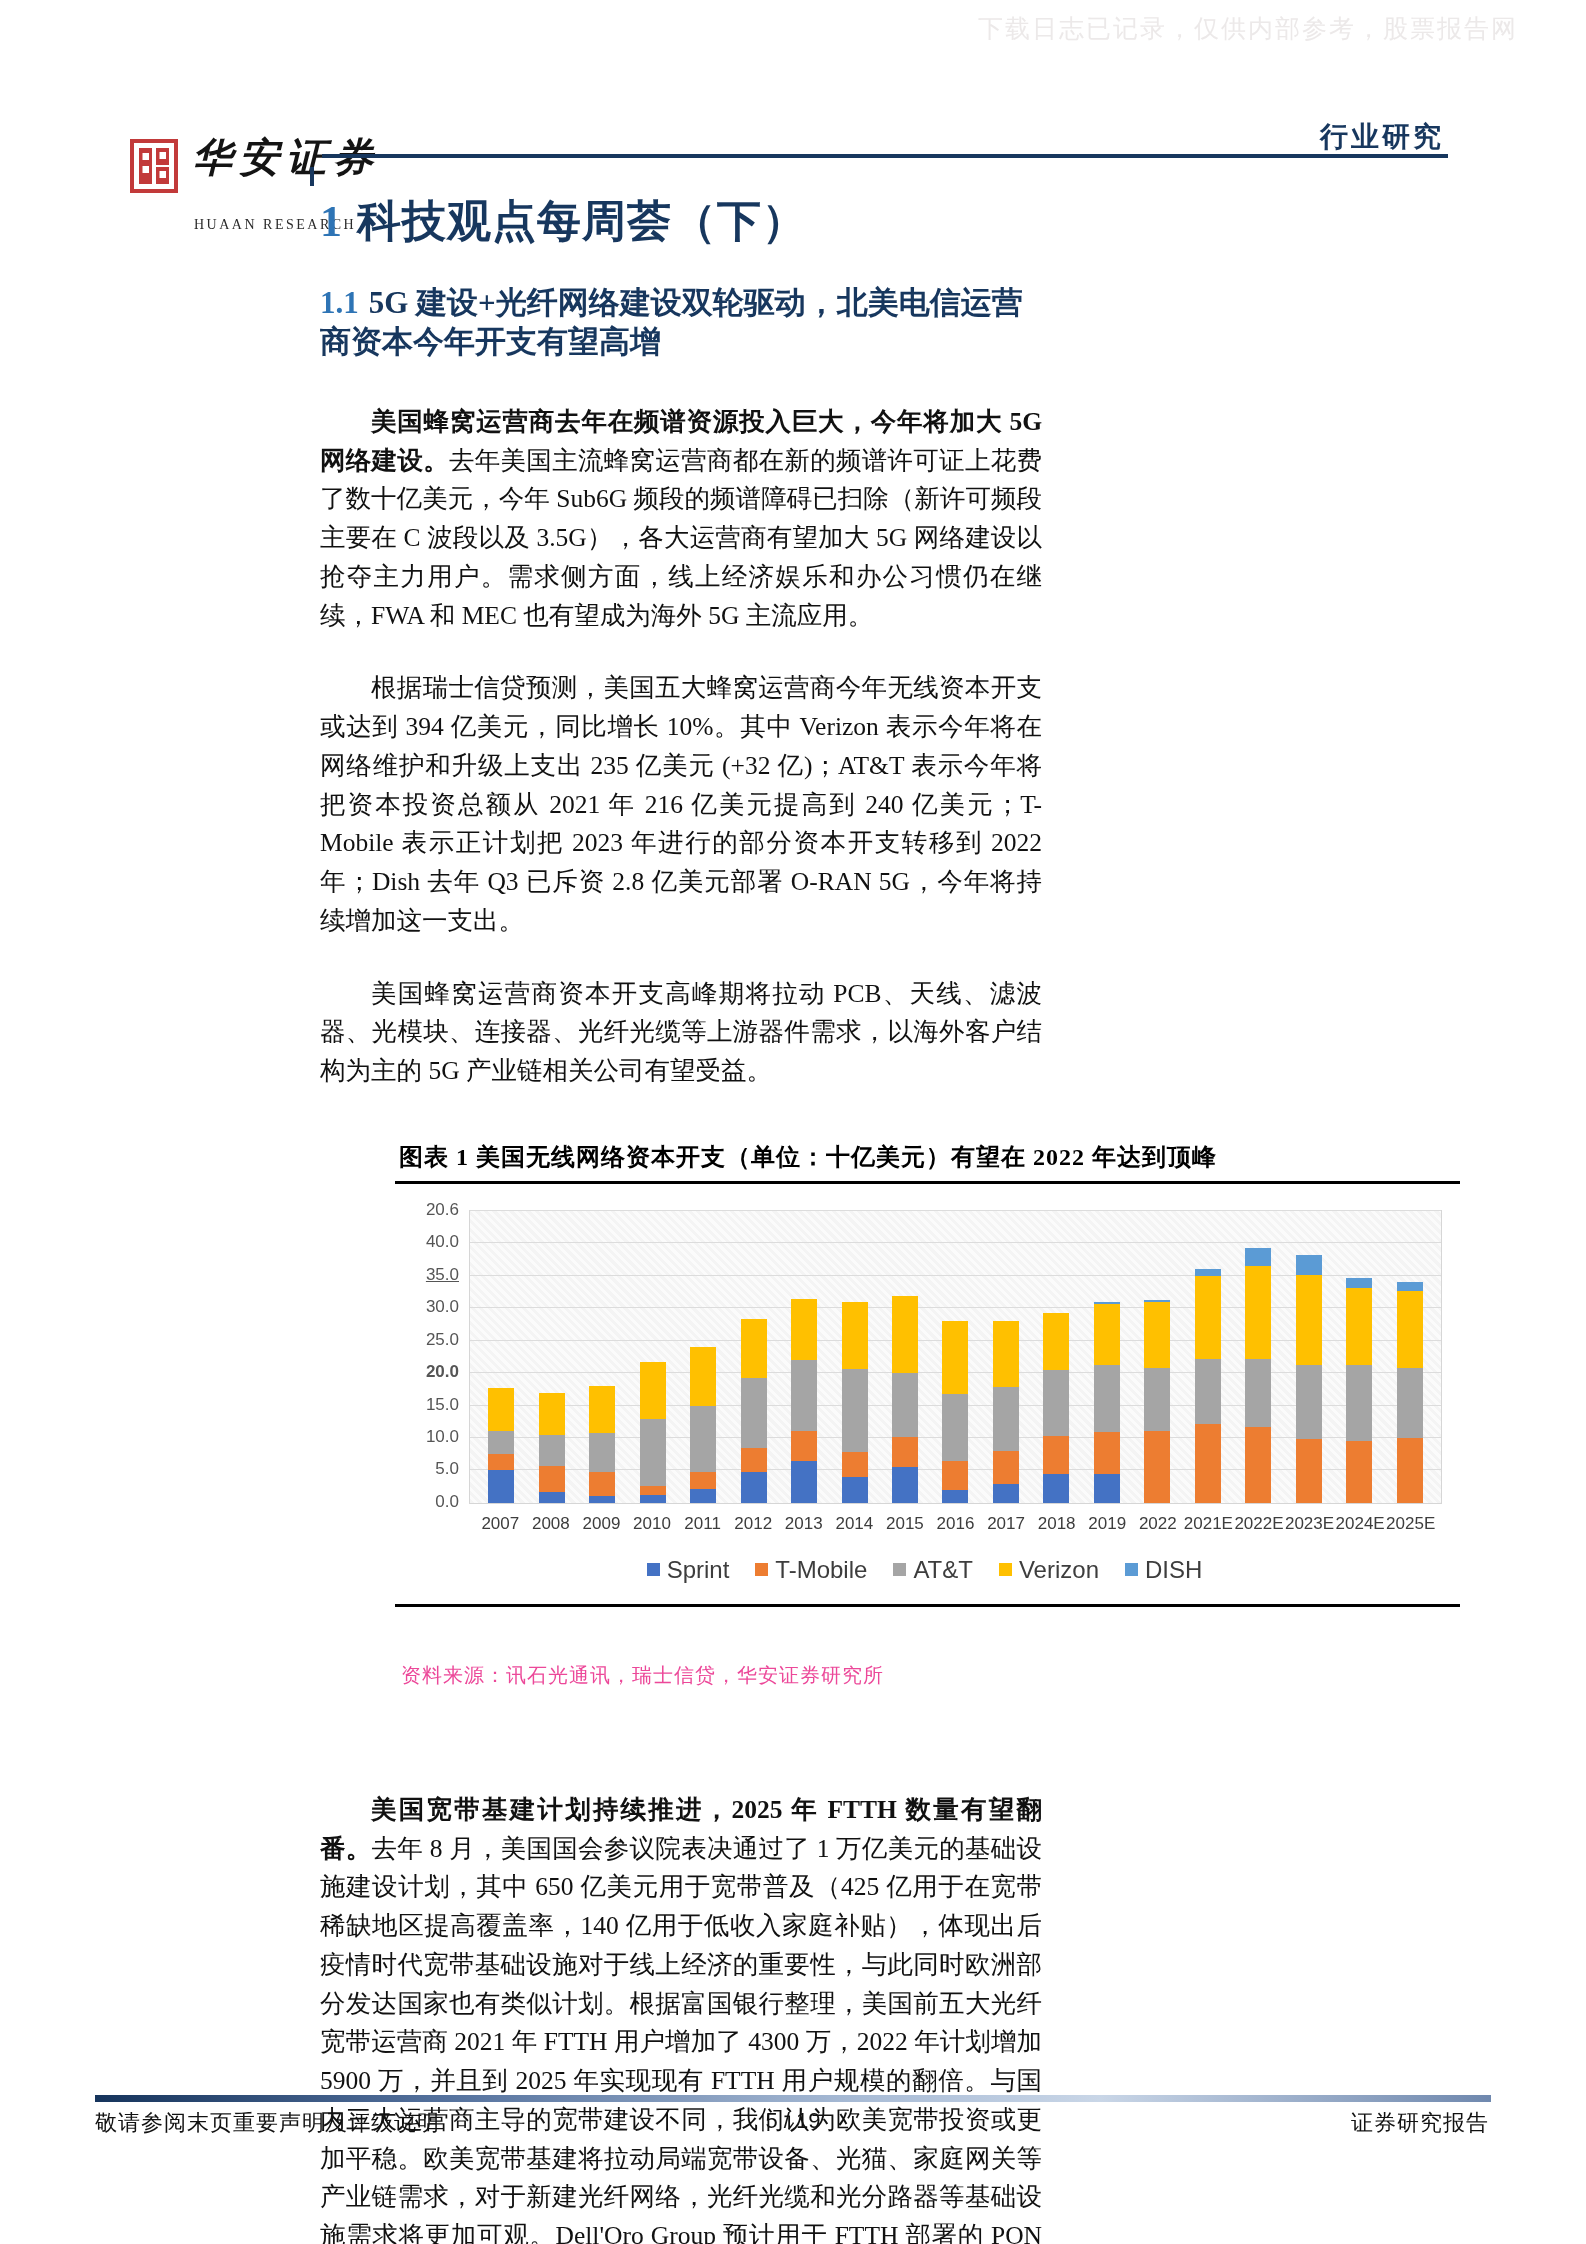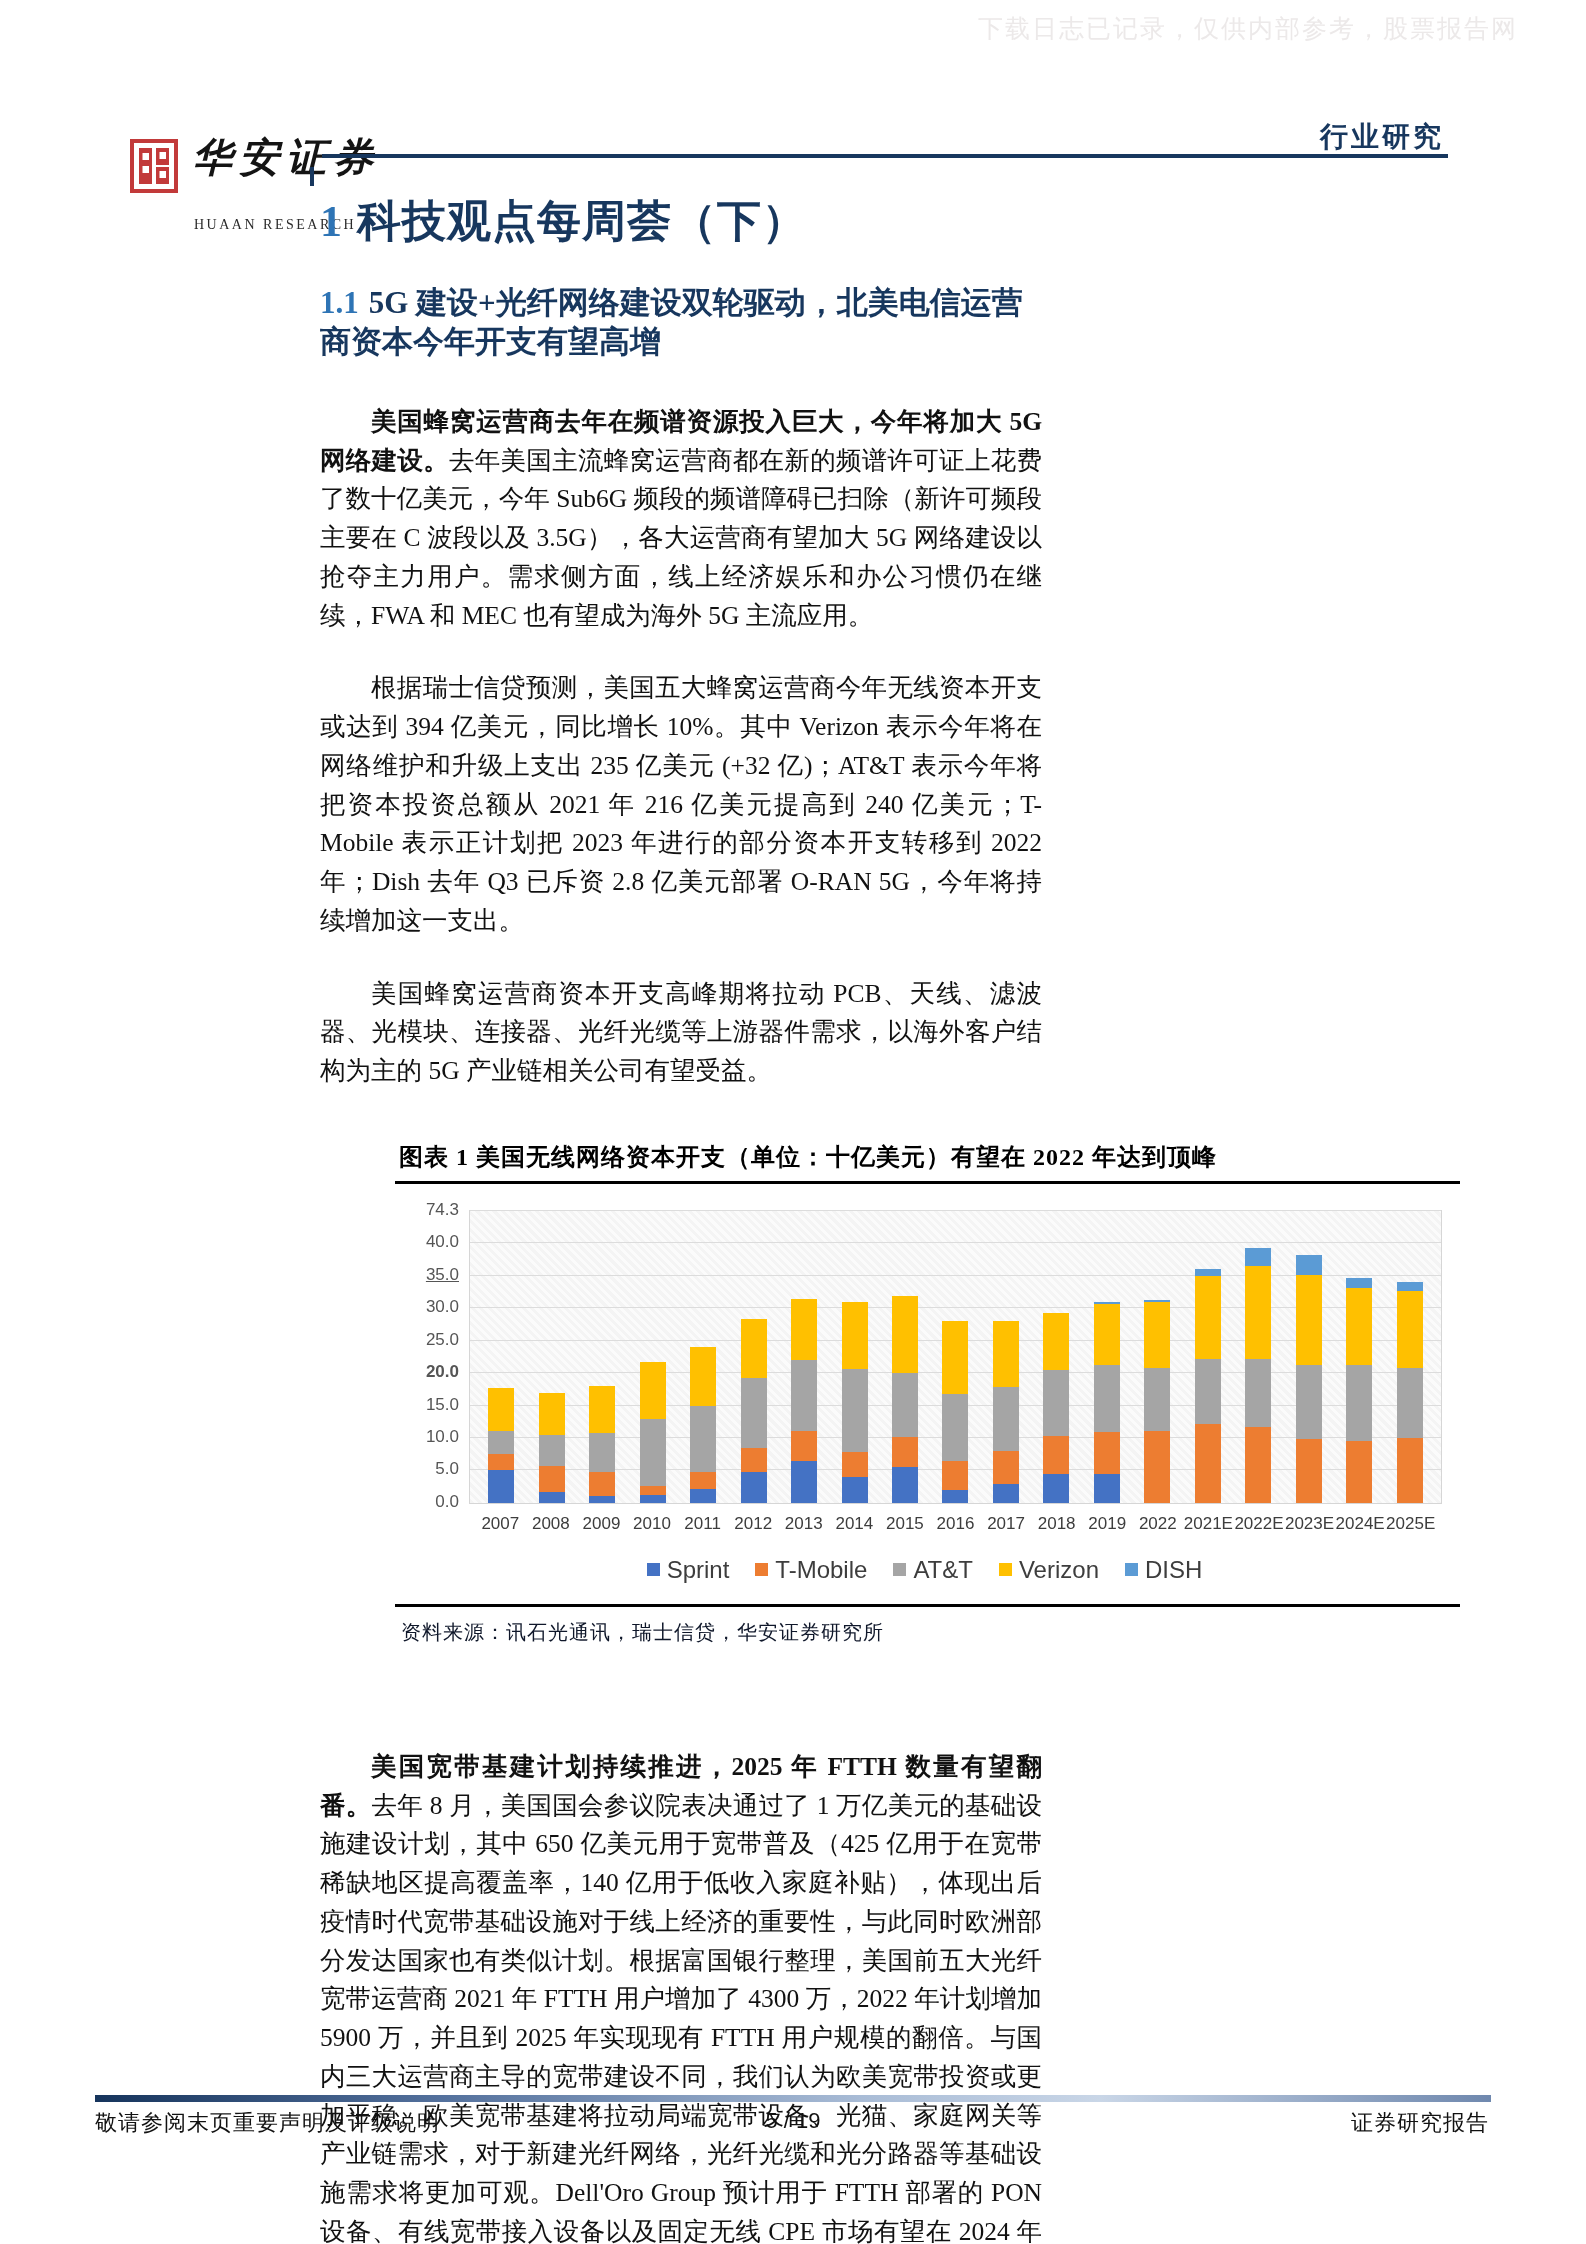--- a/index.html
+++ b/index.html
@@ -100,23 +100,24 @@
   .x-axis{display:flex;padding:0 6px;margin-top:10px;}
   .xtick{flex:1;text-align:center;font-size:17px;color:#3d3d3d;white-space:nowrap;}
   .legend{
     display:flex;justify-content:center;gap:26px;
     margin:22px 0 8px 0;
   }
   .legend-item{display:flex;align-items:center;gap:7px;}
   .legend-item .swatch{width:13px;height:13px;display:inline-block;}
   .legend-item .lab{font-size:24px;color:#3d3d3d;}
   .fig-source{
-    font-size:20px;color:#0f172a;
+    font-size:20px;color:#ec4899;
     padding:12px 0 6px 6px;letter-spacing:1px;
     margin-bottom:96px;
+    margin-top:43px;
   }
   
   .footer-bar{
     position:absolute;left:95px;top:2095px;width:1396px;height:7px;
     background:linear-gradient(90deg,#16345C 0%,#54719D 25%,#A9BCD6 55%,#C9D6E7 72%,#6F88AE 100%);
   }
   .footer-row{
     position:absolute;left:95px;top:2108px;width:1396px;height:34px;
     font-size:22px;color:#111;
   }
@@ -175,21 +176,21 @@
           <div class="y-axis">
               <div class="ytick" style="bottom: 0%;">0.0</div>
               <div class="ytick" style="bottom: 11.1111%;">5.0</div>
               <div class="ytick" style="bottom: 22.2222%;">10.0</div>
               <div class="ytick" style="bottom: 33.3333%;">15.0</div>
               <div class="ytick" style="bottom: 44.4444%; font-weight: bold;">20.0</div>
               <div class="ytick" style="bottom: 55.5556%;">25.0</div>
               <div class="ytick" style="bottom: 66.6667%;">30.0</div>
               <div class="ytick" style="bottom: 77.7778%; text-decoration: underline;">35.0</div>
               <div class="ytick" style="bottom: 88.8889%;">40.0</div>
-              <div class="ytick" style="bottom: 100%;">74.3</div>
+              <div class="ytick" style="bottom: 100%;">20.6</div>
             </div>
           <div class="plot">
               <div class="gridline" style="bottom: 11.1111%;"></div>
               <div class="gridline" style="bottom: 22.2222%;"></div>
               <div class="gridline" style="bottom: 33.3333%;"></div>
               <div class="gridline" style="bottom: 44.4444%;"></div>
               <div class="gridline" style="bottom: 55.5556%;"></div>
               <div class="gridline" style="bottom: 66.6667%;"></div>
               <div class="gridline" style="bottom: 77.7778%;"></div>
               <div class="gridline" style="bottom: 88.8889%;"></div>

